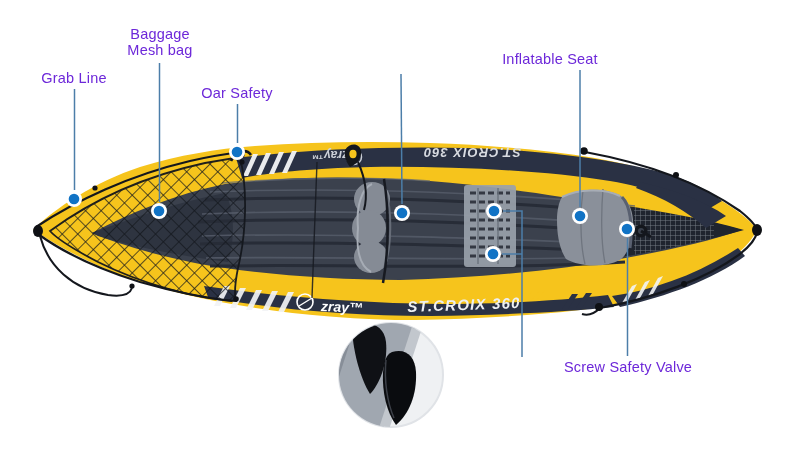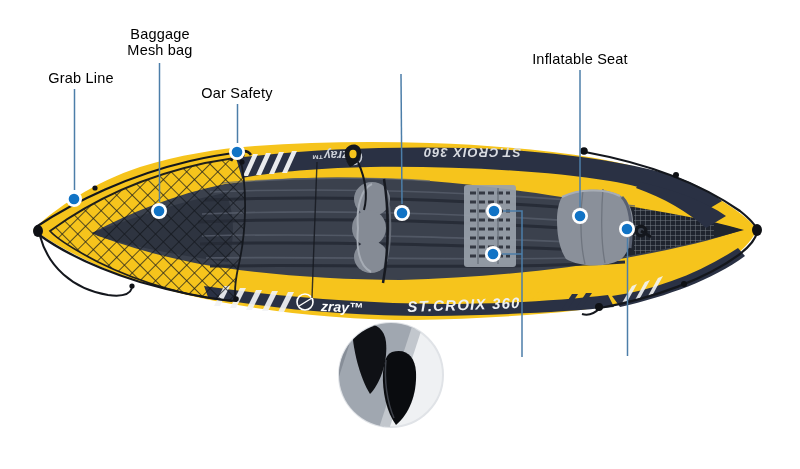--- a/index.html
+++ b/index.html
@@ -1,20 +1,20 @@
 <!DOCTYPE html>
 <html><head>
 <meta charset="utf-8">
 <style>
   html,body{margin:0;padding:0;background:#fff;}
   .stage{position:relative;width:800px;height:469px;background:#ffffff;overflow:hidden;
          font-family:"Liberation Sans",sans-serif;}
   .stage svg{position:absolute;left:0;top:0;}
   .callout{position:absolute;transform:translateX(-50%);text-align:center;
-           font-size:14.5px;line-height:15.5px;color:#000000;white-space:pre-line;
+           font-size:14.5px;line-height:15.5px;color:#6d28d9;white-space:pre-line;
            letter-spacing:.2px;}
   .svgtext{font-family:"Liberation Sans",sans-serif;font-style:italic;font-weight:bold;}
 </style>
 </head>
 <body>
 
 <div class="stage">
 <svg width="800" height="469" viewBox="0 0 800 469">
   <defs>
     <pattern id="net" width="11" height="11" patternUnits="userSpaceOnUse" patternTransform="rotate(45)">
@@ -241,18 +241,19 @@
           <circle cx="493" cy="254" r="8" fill="#fff"></circle>
           <circle cx="493" cy="254" r="5.3" fill="#1173c5"></circle>
         </g>
     <g>
           <circle cx="627" cy="229" r="8" fill="#fff"></circle>
           <circle cx="627" cy="229" r="5.3" fill="#1173c5"></circle>
         </g>
   </g>
 </svg>
 
-<div class="callout" style="left:81px;top:71px">Grab Line</div>
+<div class="callout" style="left:74px;top:71px">Grab Line</div>
 <div class="callout" style="left:160px;top:27px">Baggage
 Mesh bag</div>
 <div class="callout" style="left:237px;top:86px">Oar Safety</div>
-<div class="callout" style="left:580px;top:52px">Inflatable Seat</div>
+<div class="callout" style="left:550px;top:52px">Inflatable Seat</div>
+<div class="callout" style="left:628px;top:360px">Screw Safety Valve</div>
 </div>
 
 </body></html>

